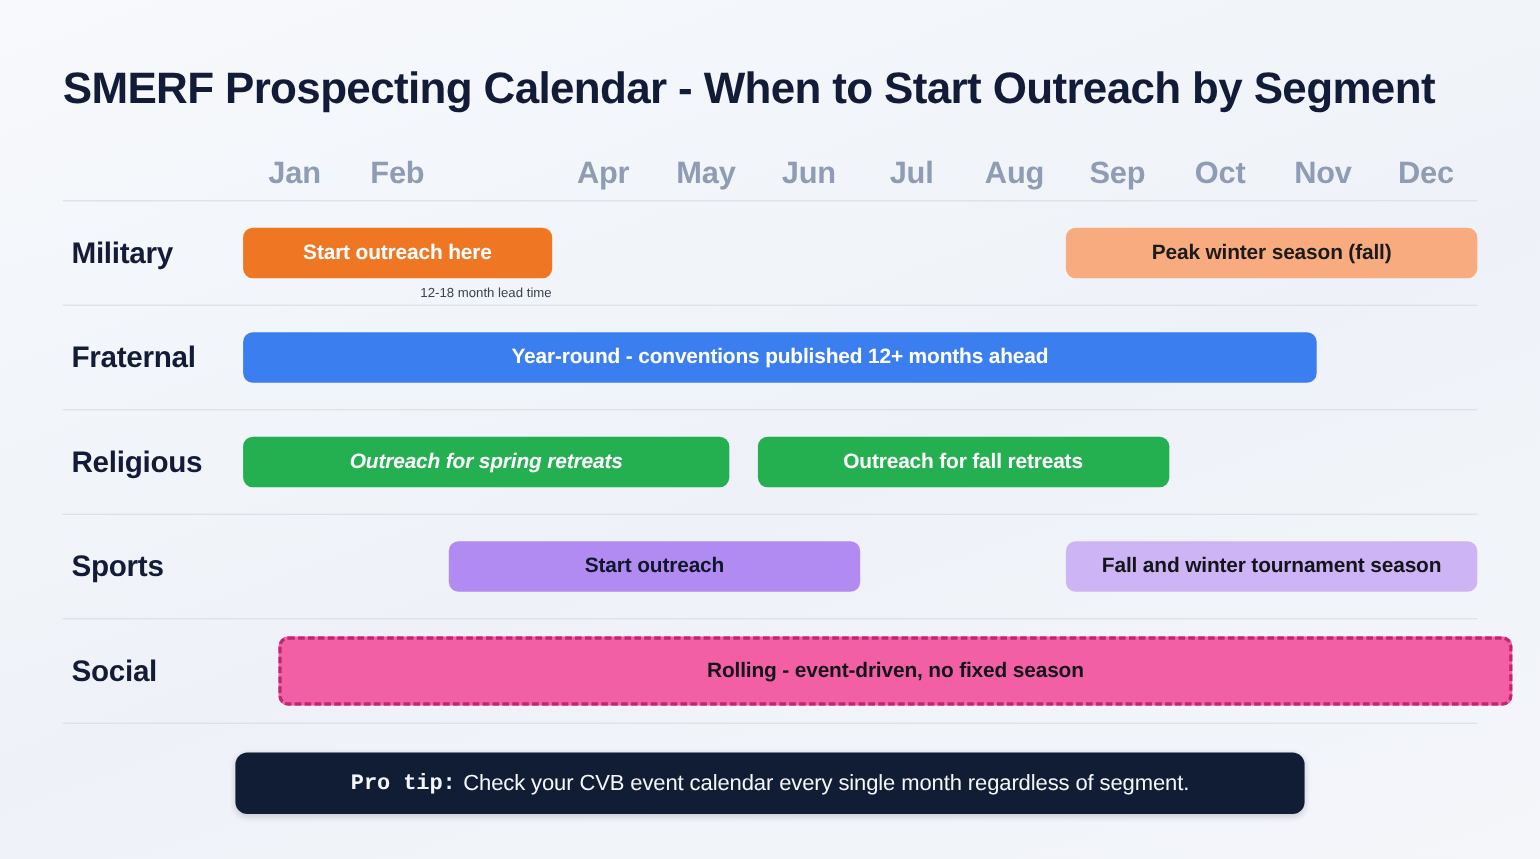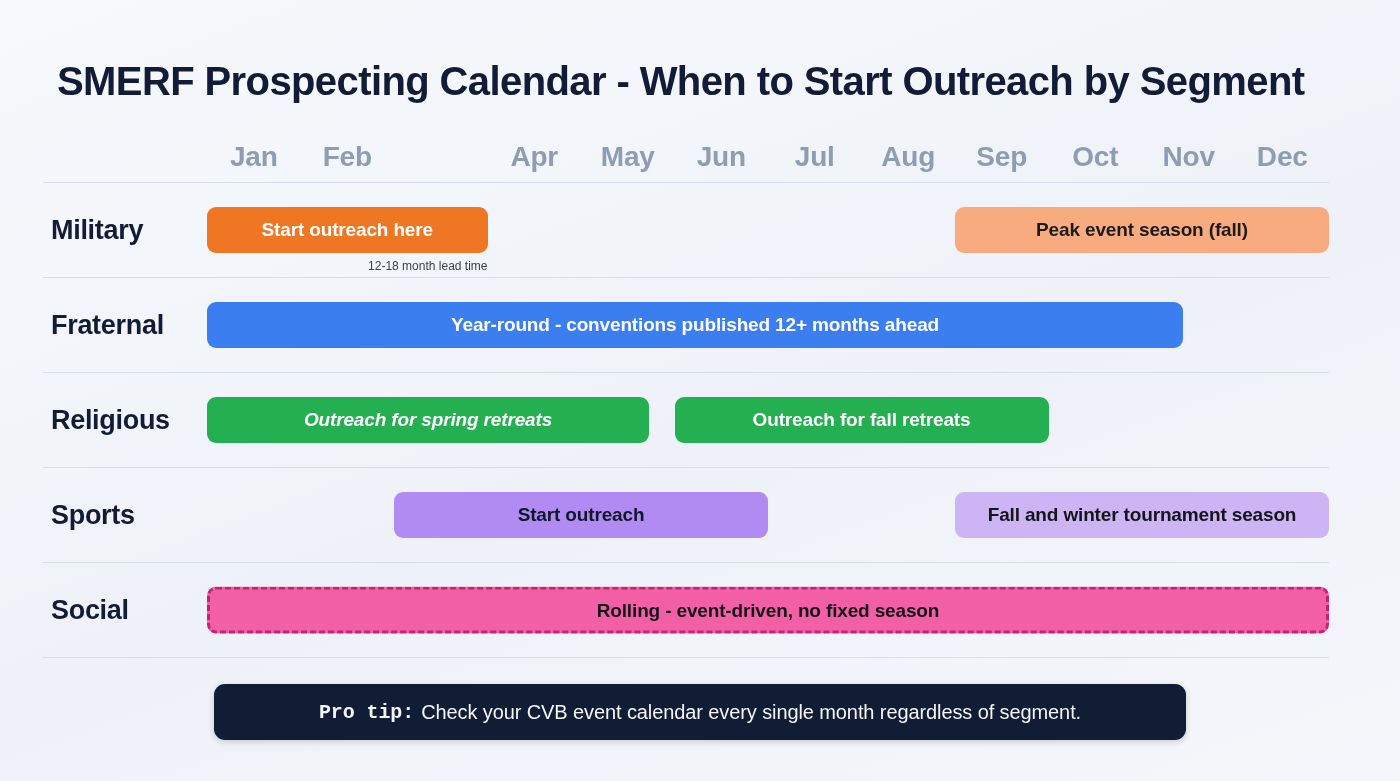--- a/index.html
+++ b/index.html
@@ -35,21 +35,21 @@
     font-weight: 700;
     letter-spacing: -0.6px;
     color: #121c38;
     line-height: 1.15;
     white-space: nowrap;
   }
 
   
   .grid {
     position: absolute;
-    left: 43px;
+    left: 57px;
     top: 132px;
     width: 1286px;
   }
 
   .row {
     position: relative;
     display: flex;
     align-items: stretch;
   }
 
@@ -109,21 +109,21 @@
     align-items: center;
     justify-content: center;
     font-size: 19px;
     font-weight: 700;
     letter-spacing: -0.15px;
     white-space: nowrap;
     padding: 12px 10px;
     overflow: hidden;
   }
 
-  .bar.tall { height: 47px; }
+  .bar.tall { height: 63px; margin-left: 32px; }
 
   .bar.dashed {
     border: 3px dashed #c2256f;
   }
 
   .bar-note {
     position: absolute;
     top: calc(50% + 29px);
     font-size: 12px;
     font-weight: 400;
@@ -177,21 +177,21 @@
         </div>
     </div>
     <div class="divider"></div>
 
     <div id="rows-host">
         <div class="row seg-row">
           <div class="row-label">Military</div>
           <div class="track">
             <div class="bar" style="left: 0px; width: 280.5px; background: rgb(239, 118, 34); color: rgb(255, 255, 255);">Start outreach here</div>
             <div class="bar-note" style="left: 0px; width: 280.5px;">12-18 month lead time</div>
-            <div class="bar" style="left: 748px; width: 374px; background: rgb(249, 171, 128); color: rgb(27, 27, 27);">Peak event season (fall)</div>
+            <div class="bar" style="left: 748px; width: 374px; background: rgb(249, 171, 128); color: rgb(27, 27, 27);">Peak winter season (fall)</div>
           </div>
         </div>
         <div class="divider"></div>
         <div class="row seg-row">
           <div class="row-label">Fraternal</div>
           <div class="track">
             <div class="bar" style="left: 0px; width: 976px; background: rgb(59, 126, 240); color: rgb(255, 255, 255);">Year-round - conventions published 12+ months ahead</div>
           </div>
         </div>
         <div class="divider"></div>

